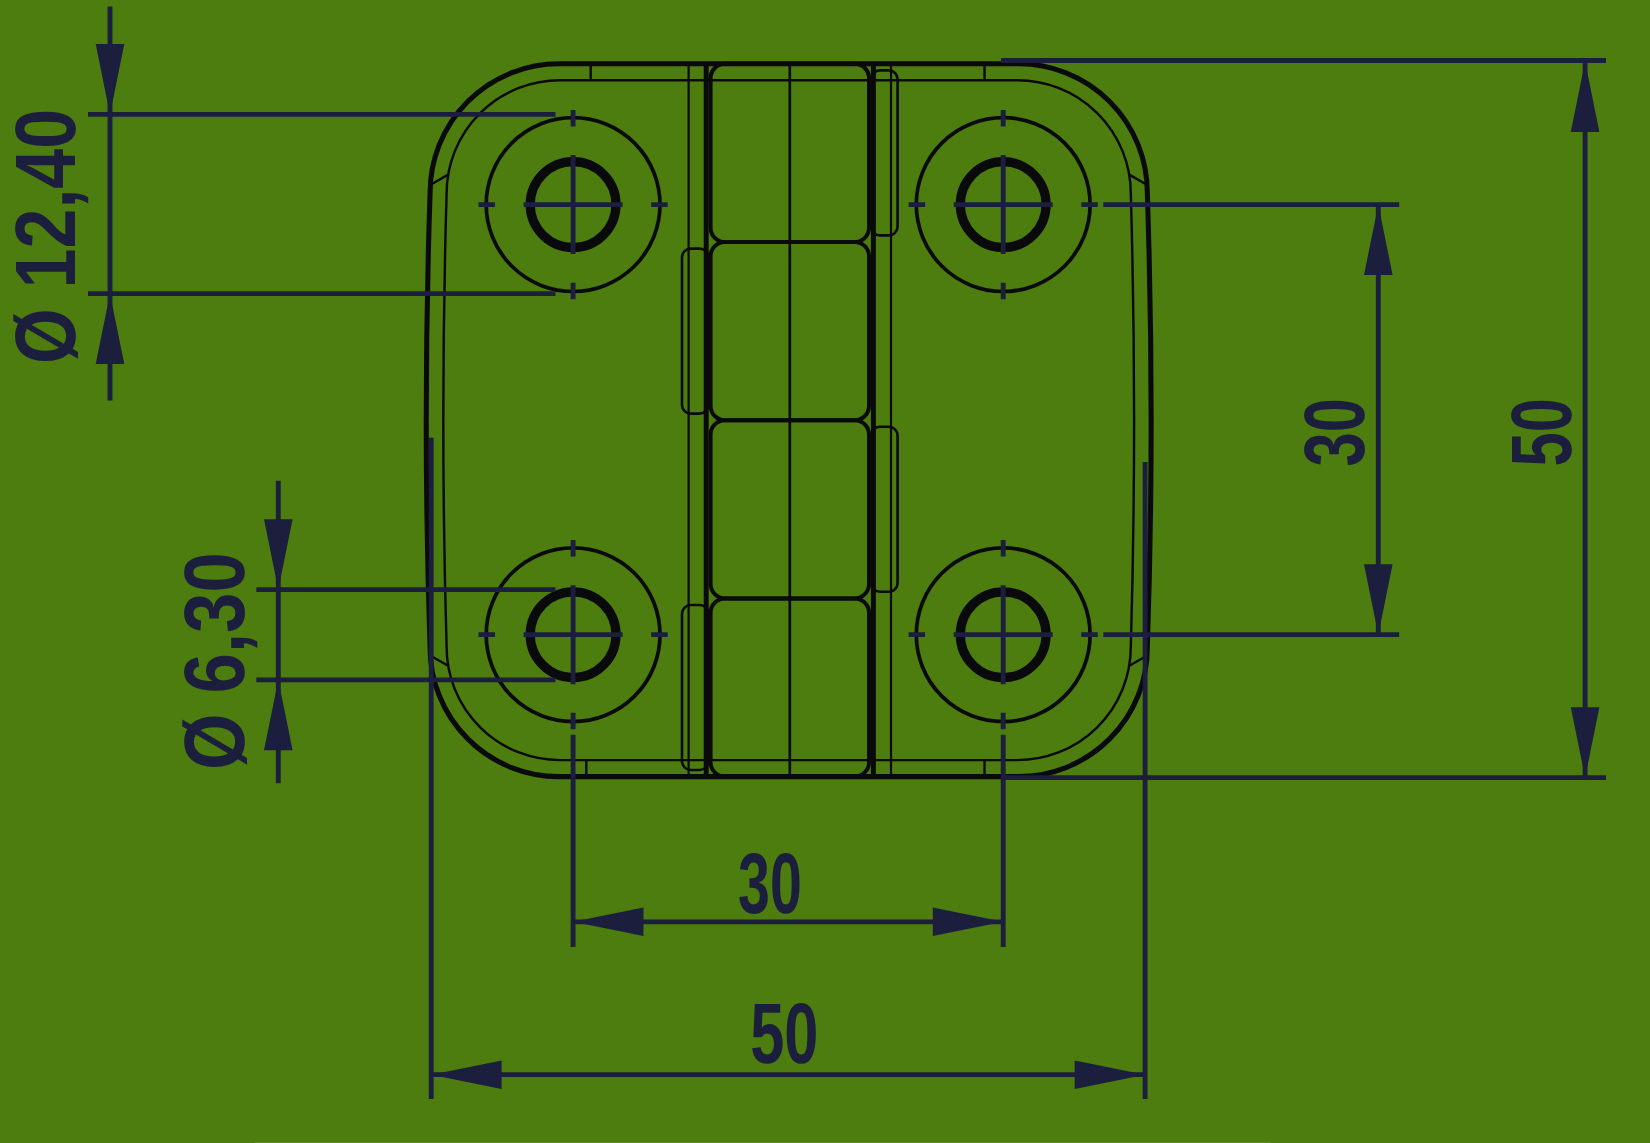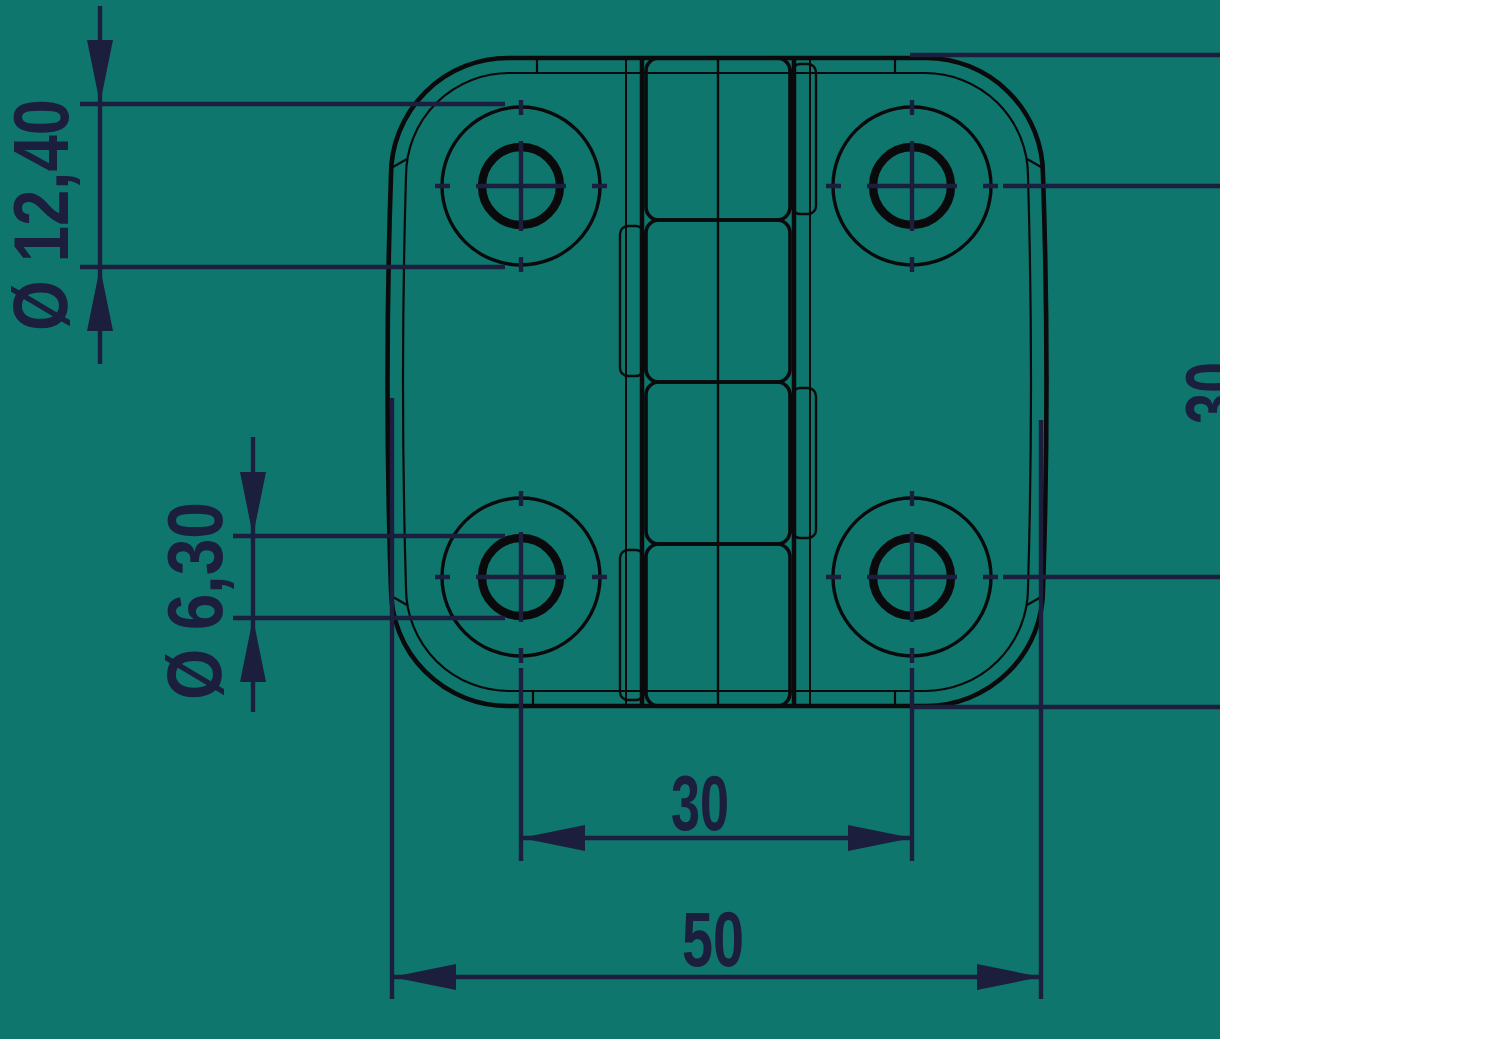--- a/index.html
+++ b/index.html
@@ -2,23 +2,23 @@
 <html><head>
 <meta charset="utf-8">
 <style>
   html, body {
     margin: 0;
     padding: 0;
     background: #ffffff;
   }
   .canvas {
     position: relative;
-    width: 1220px;
+    width: 1500px;
     height: 1039px;
-    background: #0f766e;
+    background: #4d7c0f;
     overflow: hidden;
     font-family: "Liberation Sans", sans-serif;
   }
   svg { display: block; }
   .part-line   { stroke: #0a0a0c; fill: none; }
   .dim-line    { stroke: #1b1e3c; fill: none; }
   .dim-fill    { fill: #1b1e3c; stroke: none; }
   .dim-text {
     fill: #1b1e3c;
     font-family: "Liberation Sans", sans-serif;

